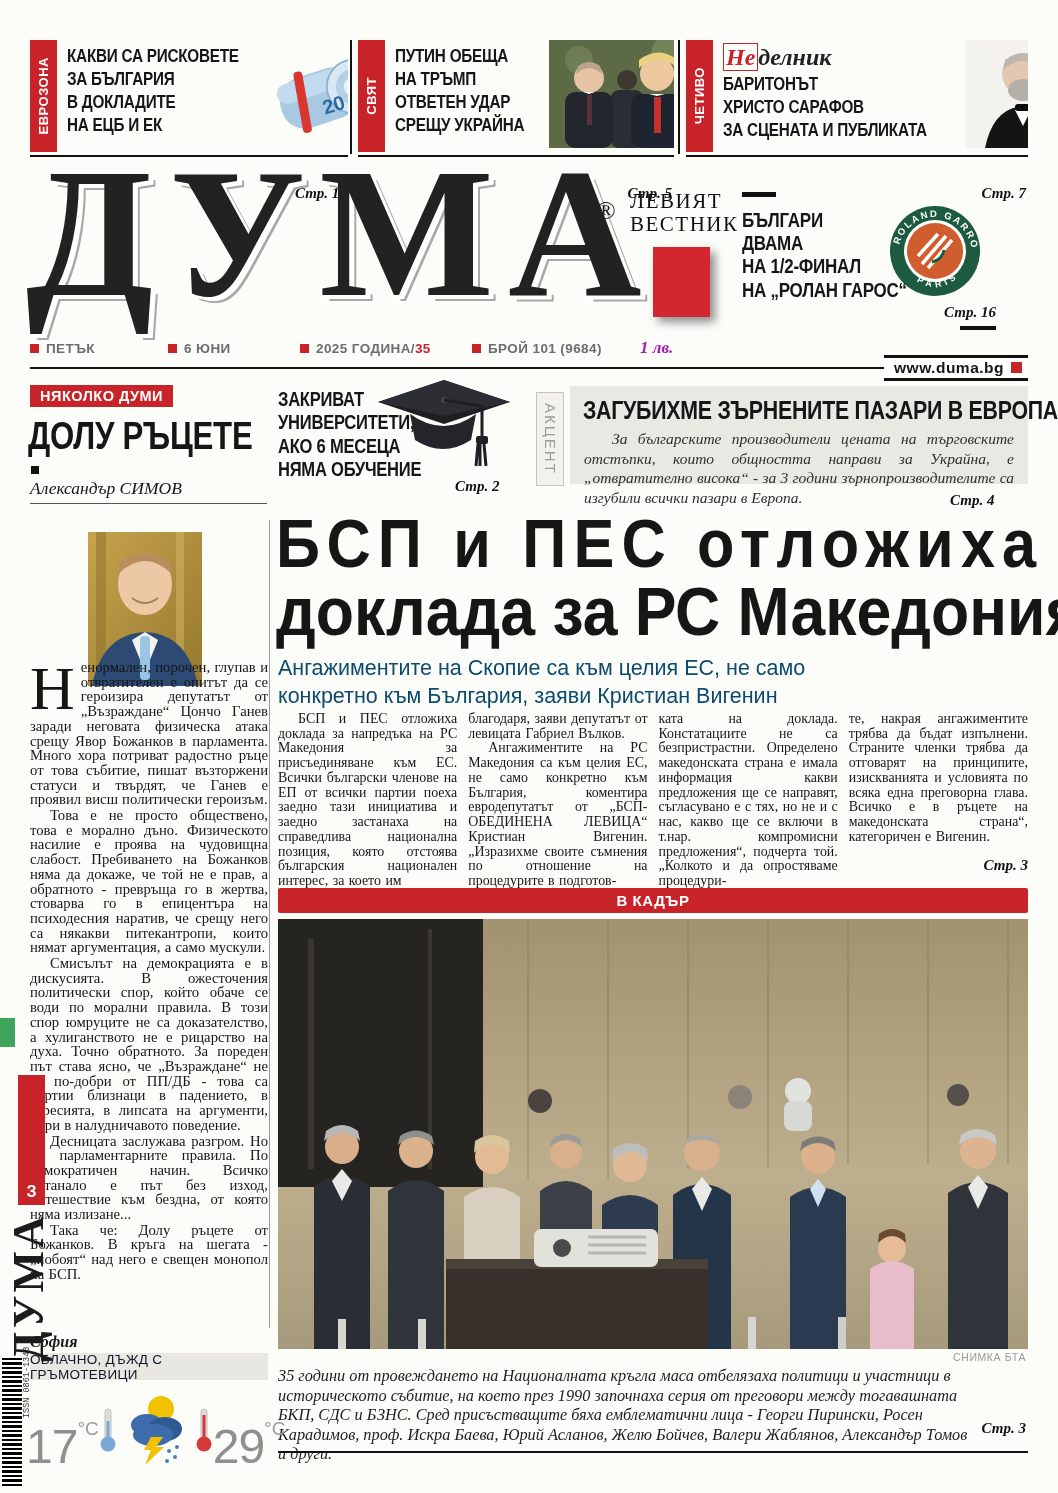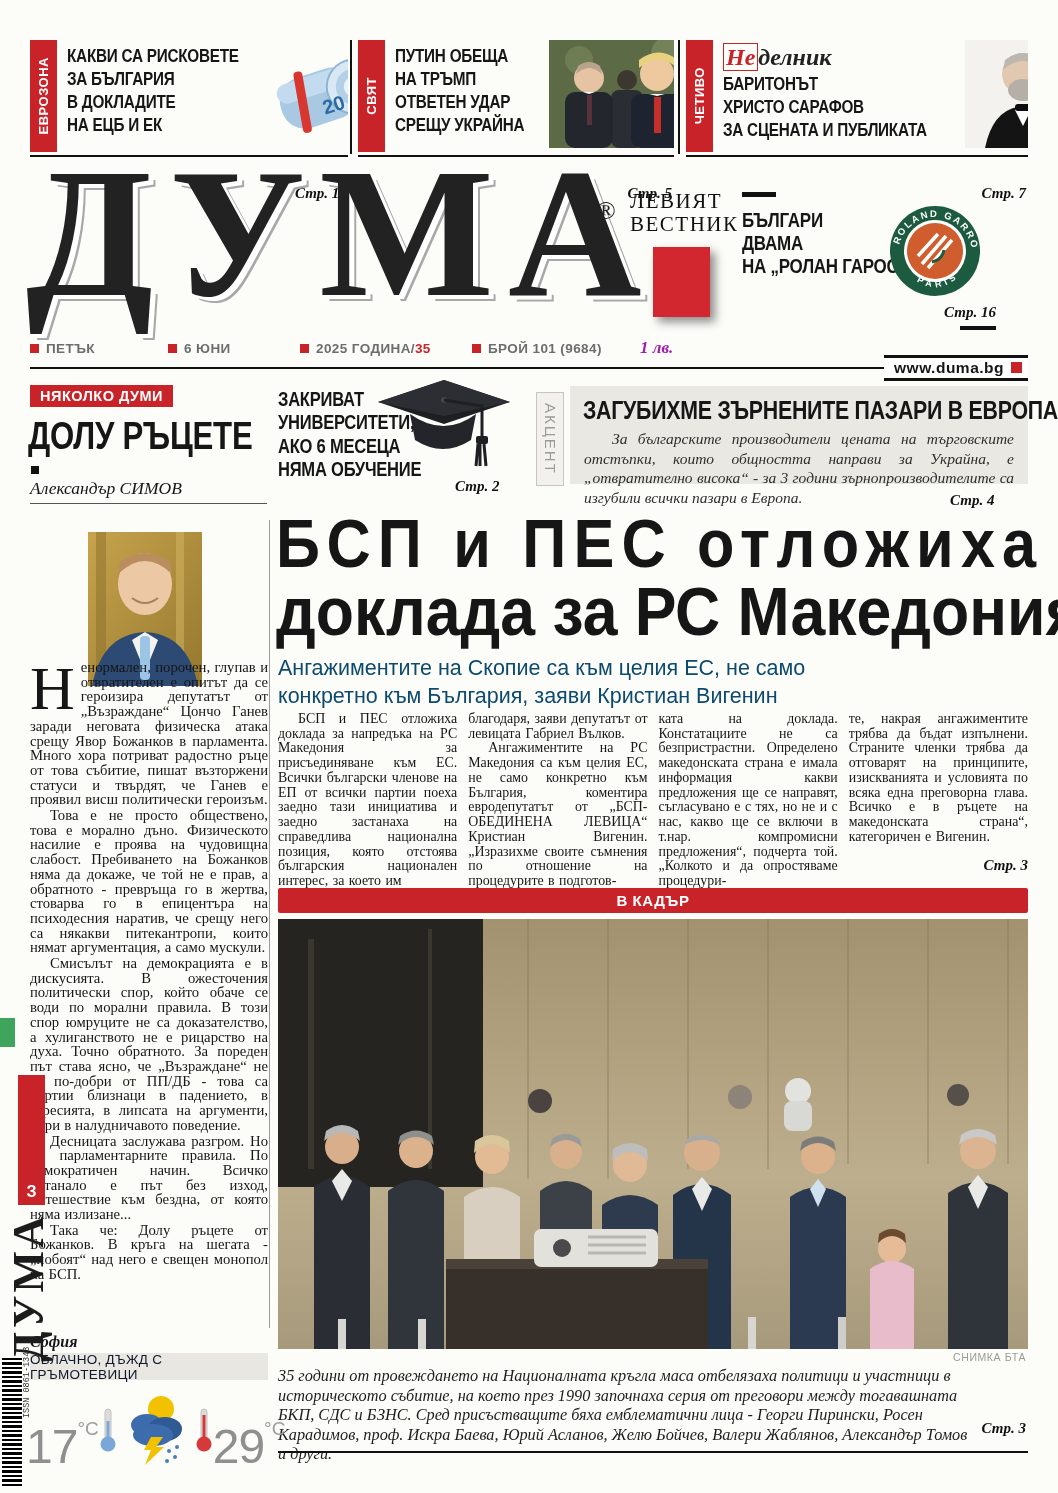--- a/index.html
+++ b/index.html
@@ -228,20 +228,21 @@
   <div class="tagline">
     <div>ЛЕВИЯТ</div>
     <div>ВЕСТНИК</div>
   </div>
   <div class="redsq"></div>
 
   <div class="sport">
     <div class="sport-dash"></div>
     <div class="sport-line"><span class="cond">БЪЛГАРИ</span></div>
     <div class="sport-line"><span class="cond">ДВАМА</span></div>
+    <div class="sport-line"><span class="cond">НА 1/2-ФИНАЛ</span></div>
     <div class="sport-line"><span class="cond">НА „РОЛАН ГАРОС“</span></div>
     <div class="rg-logo">
       <svg width="94" height="94" viewBox="0 0 94 94">
         <circle cx="47" cy="47" r="45" fill="#1d5b40"></circle>
         <circle cx="47" cy="47" r="31" fill="#fff"></circle>
         <circle cx="47" cy="47" r="28" fill="#cf5d2e"></circle>
         <path d="M34 60 L58 32 M40 64 L64 36 M30 52 L50 30" stroke="#fff" stroke-width="3.5" fill="none"></path>
         <path d="M44 58 q10 -2 12 -12" stroke="#1d5b40" stroke-width="3" fill="none"></path>
         <defs>
             <path id="arcT" d="M10 50 a37 37 0 0 1 74 0"></path>

